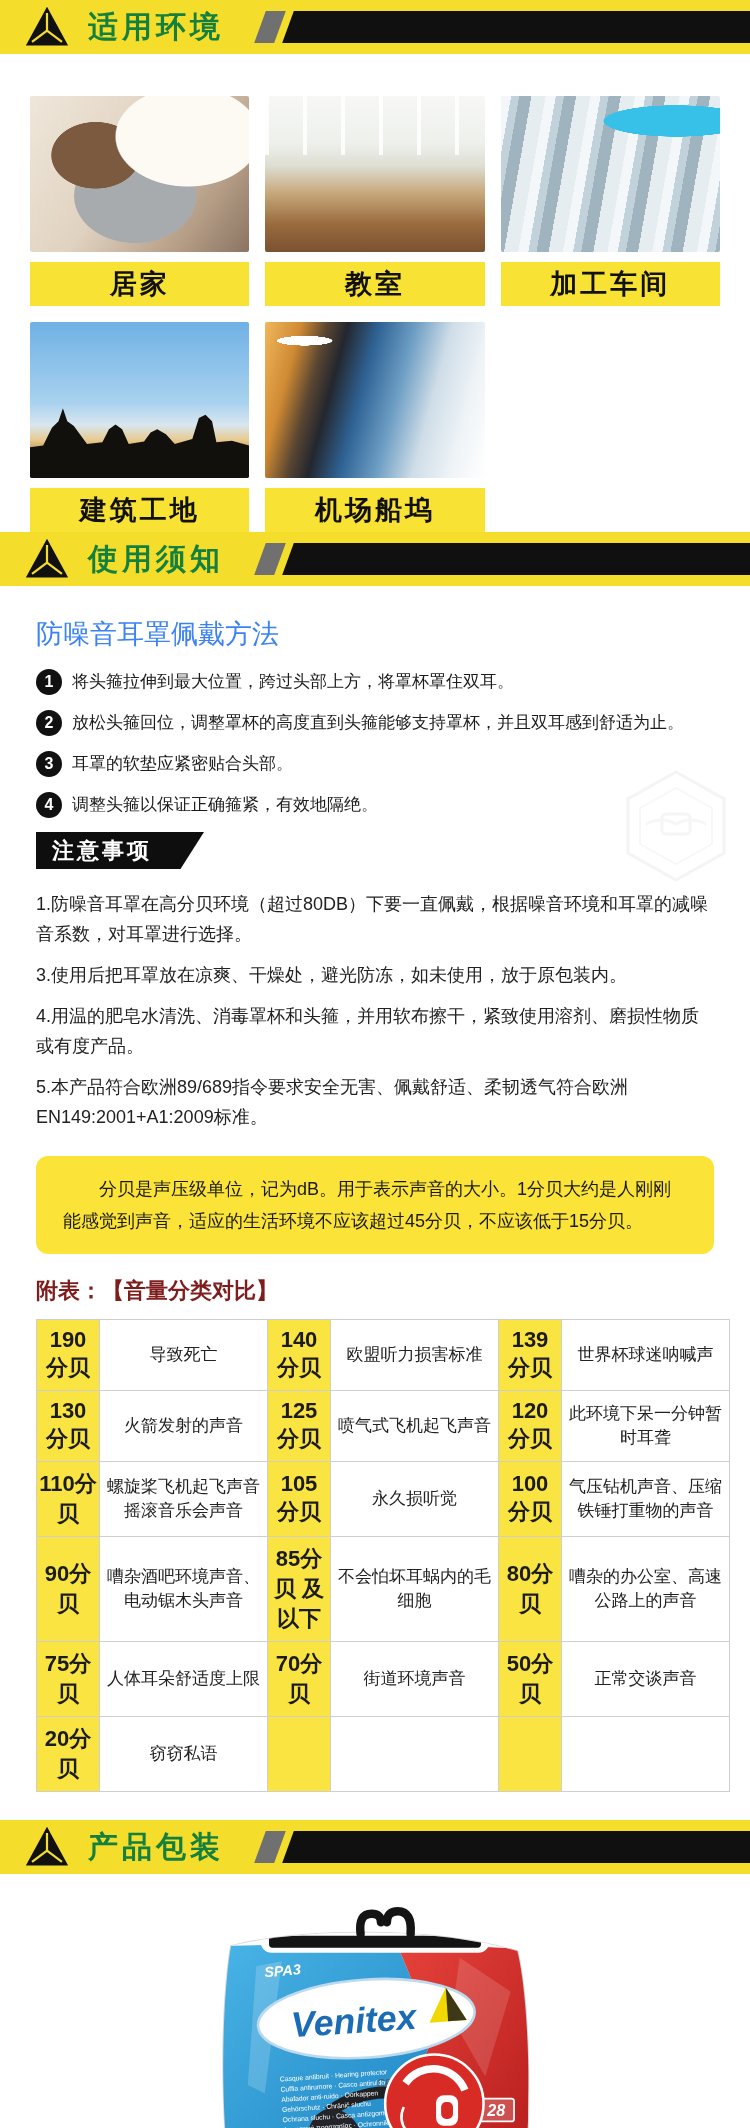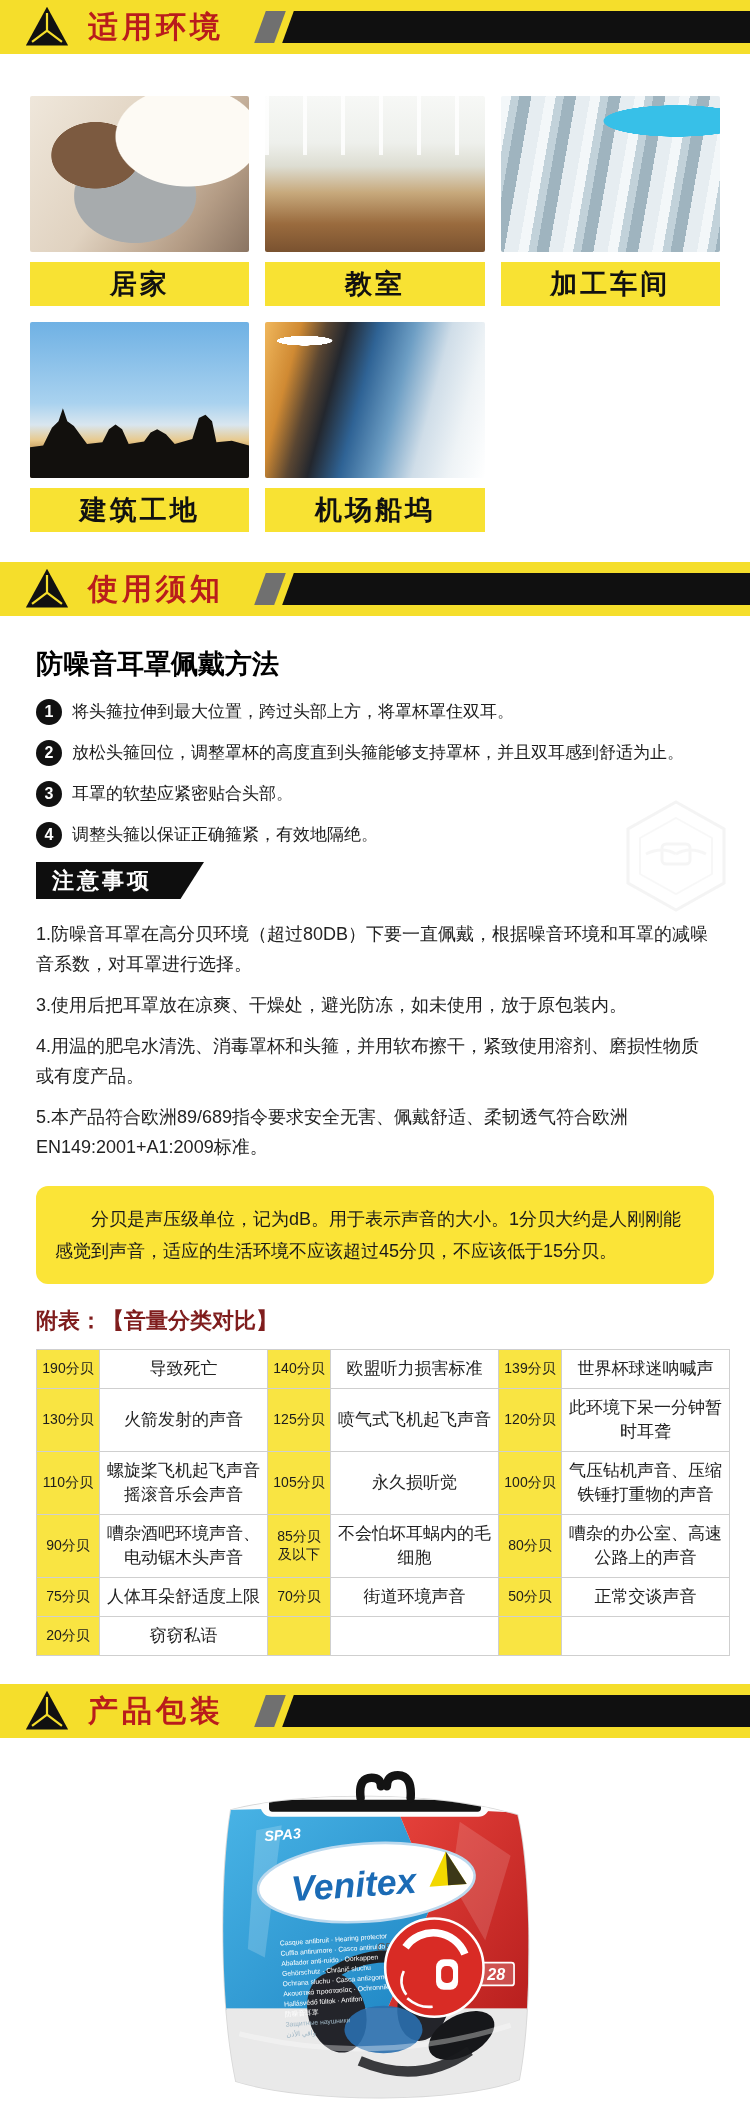--- a/index.html
+++ b/index.html
@@ -7,21 +7,21 @@
     --black:#101010; --gray:#707070; --border:#cfcfcf; --ink:#1c1c1c;
   }
   *{box-sizing:border-box;margin:0;padding:0}
   html,body{background:#fff}
   body{width:750px;min-height:2128px;margin:0 auto;font-family:"Liberation Sans","DejaVu Sans",sans-serif;color:var(--ink)}
 
   
   .band{position:relative;height:54px;background:var(--yellow);overflow:hidden}
   .band .logo{position:absolute;left:24px;top:5px;width:46px;height:44px}
   .band .bt{position:absolute;left:88px;top:50%;transform:translateY(-50%);
-    font-size:30px;font-weight:bold;letter-spacing:4px;color:#b91c1c}
+    font-size:30px;font-weight:bold;letter-spacing:4px;color:#15803d}
   .band .sl-g{position:absolute;top:11px;height:32px;left:260px;width:20px;background:var(--gray);transform:skewX(-20deg)}
   .band .sl-b{position:absolute;top:11px;height:32px;left:288px;right:-40px;background:var(--black);transform:skewX(-20deg)}
 
   
   .env-grid{display:grid;grid-template-columns:repeat(3,1fr);gap:16px;padding:0 30px;margin-top:42px}
   .env-cell{display:flex;flex-direction:column}
   .photo{height:156px;border-radius:2px;position:relative;overflow:hidden}
   .plabel{margin-top:10px;height:44px;background:var(--label-yellow);display:flex;align-items:center;justify-content:center;
     font-size:27px;font-weight:bold;letter-spacing:3px;color:#111}
 
@@ -44,39 +44,39 @@
     linear-gradient(#eef3f5,#b9c9d2)}
   .ph-build{background:linear-gradient(#6fb1e4 0%,#a9d2ef 52%,#d9e6ef 66%,#e8c98c 76%,#b98c4c 84%,#6e5227 100%)}
   .ph-build::after{content:"";position:absolute;left:0;right:0;bottom:0;height:52%;background:#12100d;
     clip-path:polygon(0 100%,0 62%,6% 60%,10% 38%,13% 30%,15% 14%,17% 30%,20% 36%,26% 58%,33% 56%,36% 40%,39% 34%,42% 40%,45% 58%,52% 55%,55% 44%,58% 40%,62% 46%,66% 58%,74% 52%,77% 26%,80% 22%,83% 30%,85% 56%,92% 54%,100% 60%,100% 100%)}
   .ph-port{background:
     radial-gradient(46px 8px at 18% 12%, #ffffff 0 60%, transparent 61%),
     linear-gradient(105deg,#f0b75c 0%,#d08a33 14%,#5a4632 24%,#23272e 32%,#2f6395 44%,#6d9ec4 58%,#cfdde8 72%,#eef3f6 86%,#ffffff 100%)}
 
   
   .content{padding:0 36px;position:relative}
-  .wear-title{margin-top:30px;font-size:27px;font-weight:bold;color:#000000}
+  .wear-title{margin-top:30px;font-size:27px;font-weight:normal;color:#3b82f6}
   .steps{margin-top:16px}
   .step{display:flex;align-items:flex-start;gap:10px;margin-bottom:13px;font-size:17px;line-height:28px}
   .step .num{flex:none;width:26px;height:26px;margin-top:1px;border-radius:50%;background:#111;color:#fff;
     font-size:16px;font-weight:bold;display:flex;align-items:center;justify-content:center}
   .notice-badge{width:168px;height:37px;background:#0e0e0e;color:#fff;
     font-size:22px;font-weight:bold;letter-spacing:3px;line-height:37px;padding-left:16px;
     clip-path:polygon(0 0,100% 0,86% 100%,0 100%)}
   .notices{margin-top:20px}
   .notices p{font-size:18px;line-height:30px;margin-bottom:11px;color:#222}
   .watermark{position:absolute;right:14px;top:150px;width:120px;height:120px;opacity:.28}
 
-  .db-box{margin:24px 0 0;background:var(--box-yellow);border-radius:12px;padding:17px 19px;
+  .db-box{margin:24px 0 0;background:var(--box-yellow);border-radius:12px;padding:17px 27px;
     font-size:18px;line-height:32px;text-indent:2em;color:#1a1a1a}
 
   .table-title{margin-top:22px;font-size:22px;font-weight:bold;color:#7f1d1d}
   table.db{margin-top:13px;width:100%;border-collapse:collapse;table-layout:fixed}
   table.db td{border:1px solid var(--border);text-align:center;vertical-align:middle;padding:7px 6px}
-  table.db td.y{background:var(--table-yellow);font-weight:normal;font-size:14px;width:63px;padding:7px 2px}
+  table.db td.y{background:var(--table-yellow);font-weight:bold;font-size:22px;width:63px;padding:7px 2px}
   table.db td.w{font-size:17px;line-height:24px;width:168px;white-space:pre-line;color:#222}
 
   
   .pack-fig{margin:16px auto 0;width:390px;display:block}
 </style>
 </head>
 <body>
 
 <div class="band">
   <svg class="logo" viewBox="0 0 100 100">
@@ -104,21 +104,21 @@
   <div class="env-cell">
     <div class="photo ph-build"></div>
     <div class="plabel">建筑工地</div>
   </div>
   <div class="env-cell">
     <div class="photo ph-port"></div>
     <div class="plabel">机场船坞</div>
   </div>
 </div>
 
-<div class="band" style="margin-top:30px">
+<div class="band" style="">
   <svg class="logo" viewBox="0 0 100 100">
     <path d="M50 4 L98 92 L2 92 Z" fill="#111"></path>
     <path d="M50 18 L50 58 M50 58 L16 84 M50 58 L84 84" stroke="#F5DE2B" stroke-width="5" fill="none"></path>
   </svg>
   <span class="bt">使用须知</span>
   <div class="sl-g"></div>
   <div class="sl-b"></div>
 </div>
 
 <div class="content">

